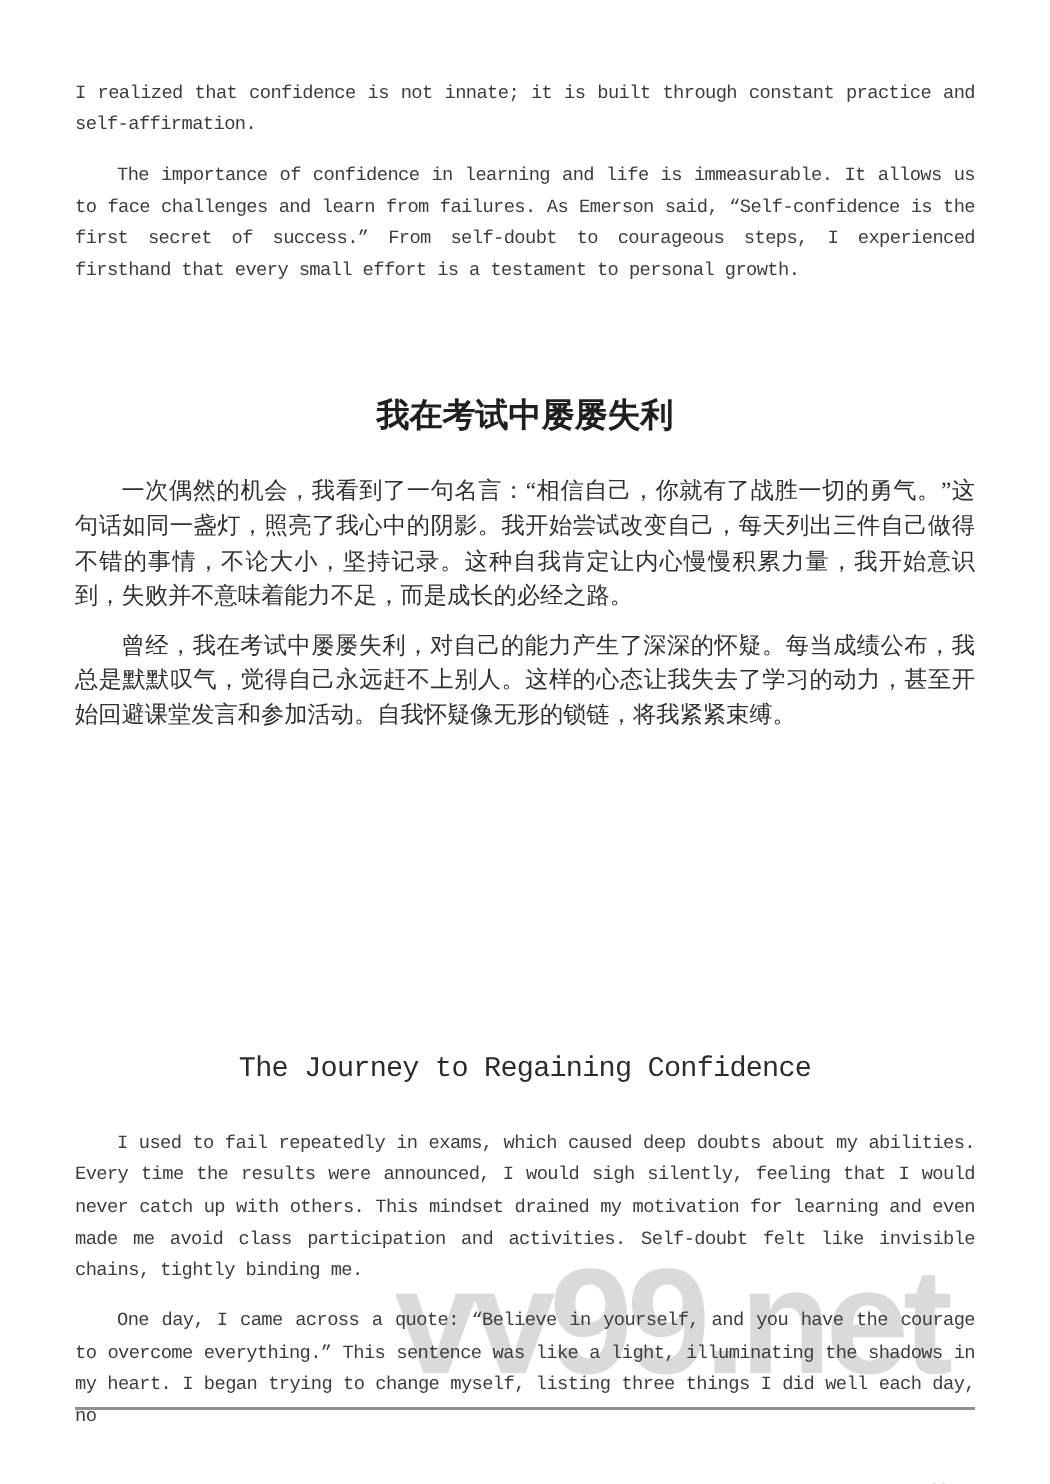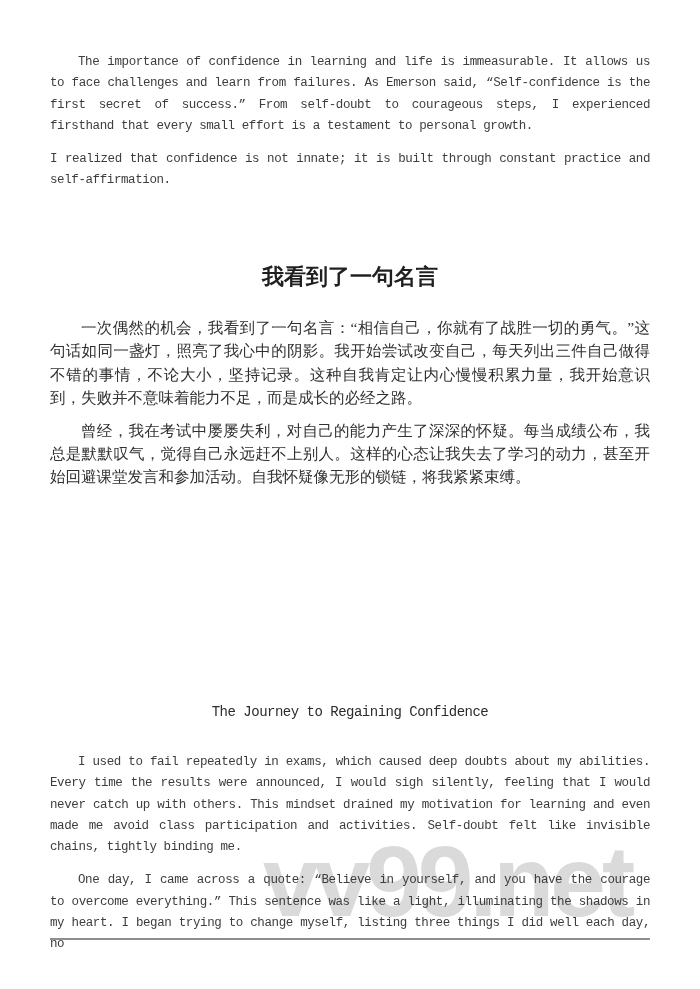--- a/index.html
+++ b/index.html
@@ -39,21 +39,21 @@
     font-family: "Liberation Sans", "DejaVu Sans", sans-serif;
     font-size: 22px;
     line-height: 31px;
     font-weight: bold;
     color: #1f1f1f;
     text-align: center;
     margin: 0 0 24px 0;
   }
   .en-title {
     font-family: "Liberation Mono", "DejaVu Sans Mono", monospace;
-    font-size: 14px;
+    font-size: 19px;
     line-height: 27px;
     letter-spacing: -0.5px;
     font-weight: normal;
     color: #2c2c2c;
     text-align: center;
     margin: 0 0 26px 0;
   }
 
   .sec-top { top: 52px; }
   .sec-cn  { top: 261px; }
@@ -90,26 +90,26 @@
     font-size: 12.5px;
     color: #454545;
   }
 </style>
 </head>
 <body>
 
 <div class="watermark">vv99.net</div>
 
 <div class="layer sec-top">
+  <p class="en">I realized that confidence is not innate; it is built through constant practice and self-affirmation.</p>
   <p class="en ind">The importance of confidence in learning and life is immeasurable. It allows us to face challenges and learn from failures. As Emerson said, “Self-confidence is the first secret of success.” From self-doubt to courageous steps, I experienced firsthand that every small effort is a testament to personal growth.</p>
-  <p class="en">I realized that confidence is not innate; it is built through constant practice and self-affirmation.</p>
 </div>
 
 <div class="layer sec-cn">
-  <h1 class="cn-title">我看到了一句名言</h1>
+  <h1 class="cn-title">我在考试中屡屡失利</h1>
   <p class="cn">一次偶然的机会，我看到了一句名言：“相信自己，你就有了战胜一切的勇气。”这句话如同一盏灯，照亮了我心中的阴影。我开始尝试改变自己，每天列出三件自己做得不错的事情，不论大小，坚持记录。这种自我肯定让内心慢慢积累力量，我开始意识到，失败并不意味着能力不足，而是成长的必经之路。</p>
   <p class="cn">曾经，我在考试中屡屡失利，对自己的能力产生了深深的怀疑。每当成绩公布，我总是默默叹气，觉得自己永远赶不上别人。这样的心态让我失去了学习的动力，甚至开始回避课堂发言和参加活动。自我怀疑像无形的锁链，将我紧紧束缚。</p>
 </div>
 
 <div class="layer sec-en">
   <h2 class="en-title">The Journey to Regaining Confidence</h2>
   <p class="en ind">I used to fail repeatedly in exams, which caused deep doubts about my abilities. Every time the results were announced, I would sigh silently, feeling that I would never catch up with others. This mindset drained my motivation for learning and even made me avoid class participation and activities. Self-doubt felt like invisible chains, tightly binding me.</p>
   <p class="en ind">One day, I came across a quote: “Believe in yourself, and you have the courage to overcome everything.” This sentence was like a light, illuminating the shadows in my heart. I began trying to change myself, listing three things I did well each day, no</p>
 </div>
 

